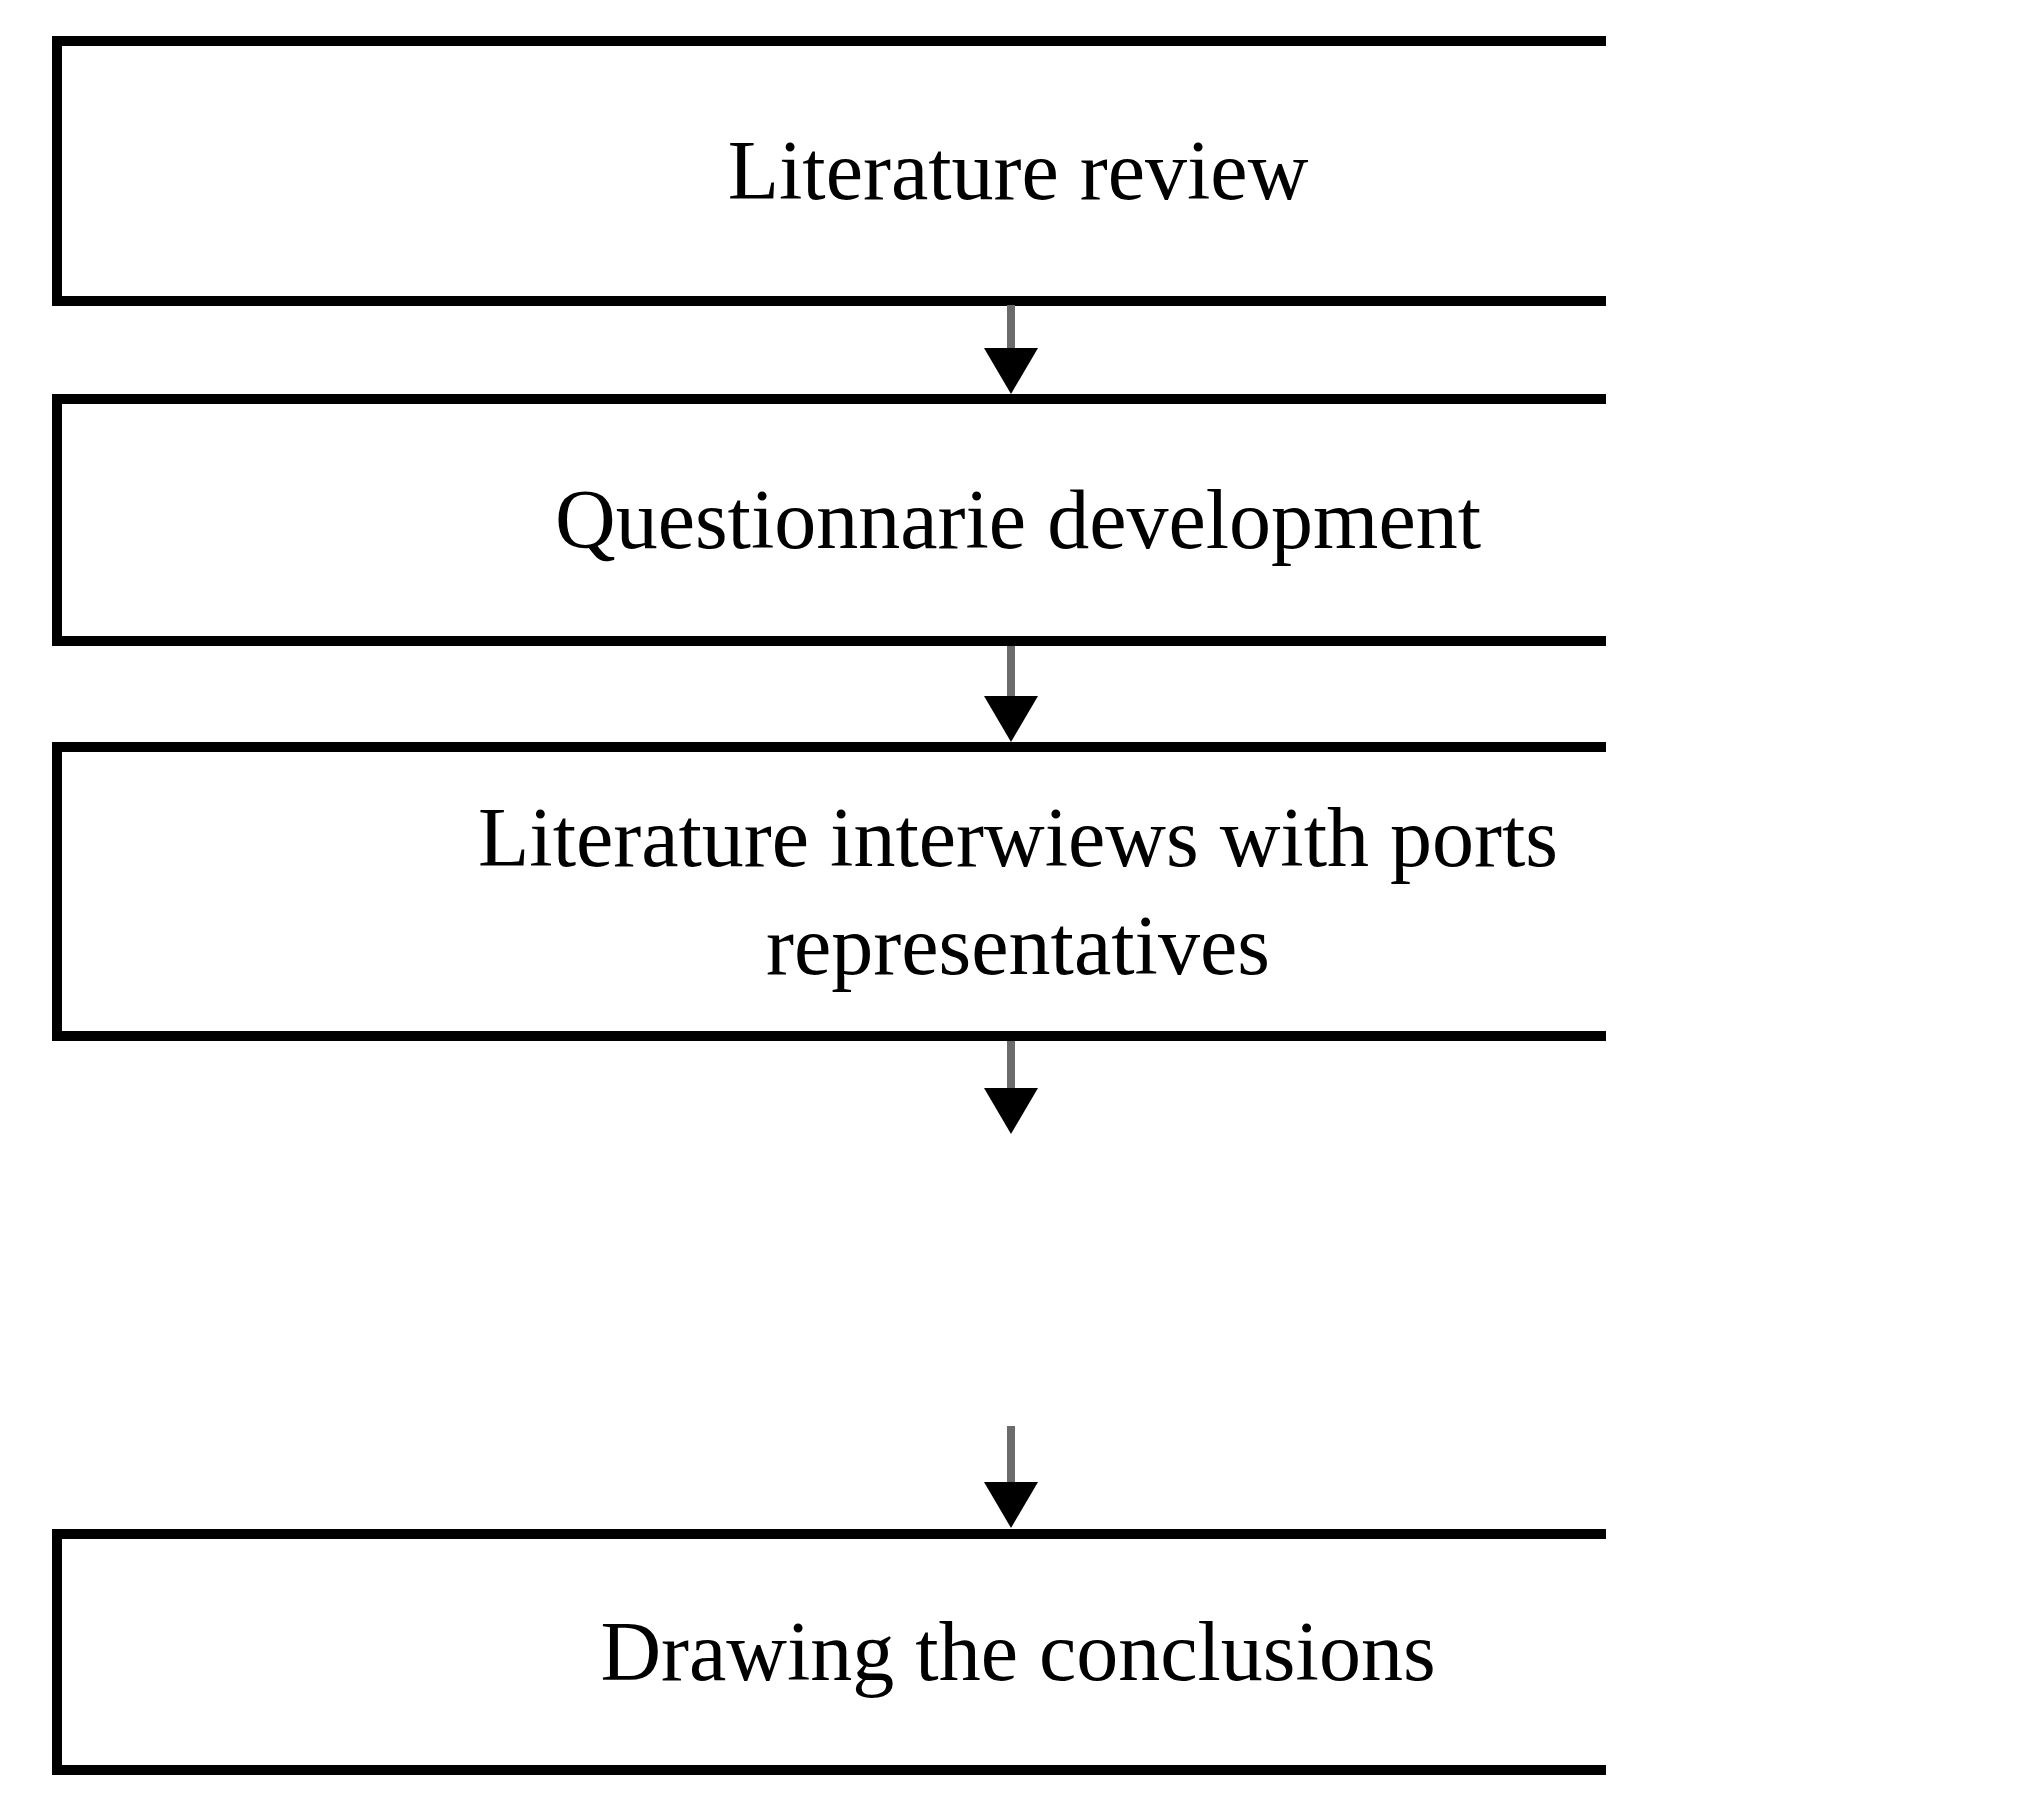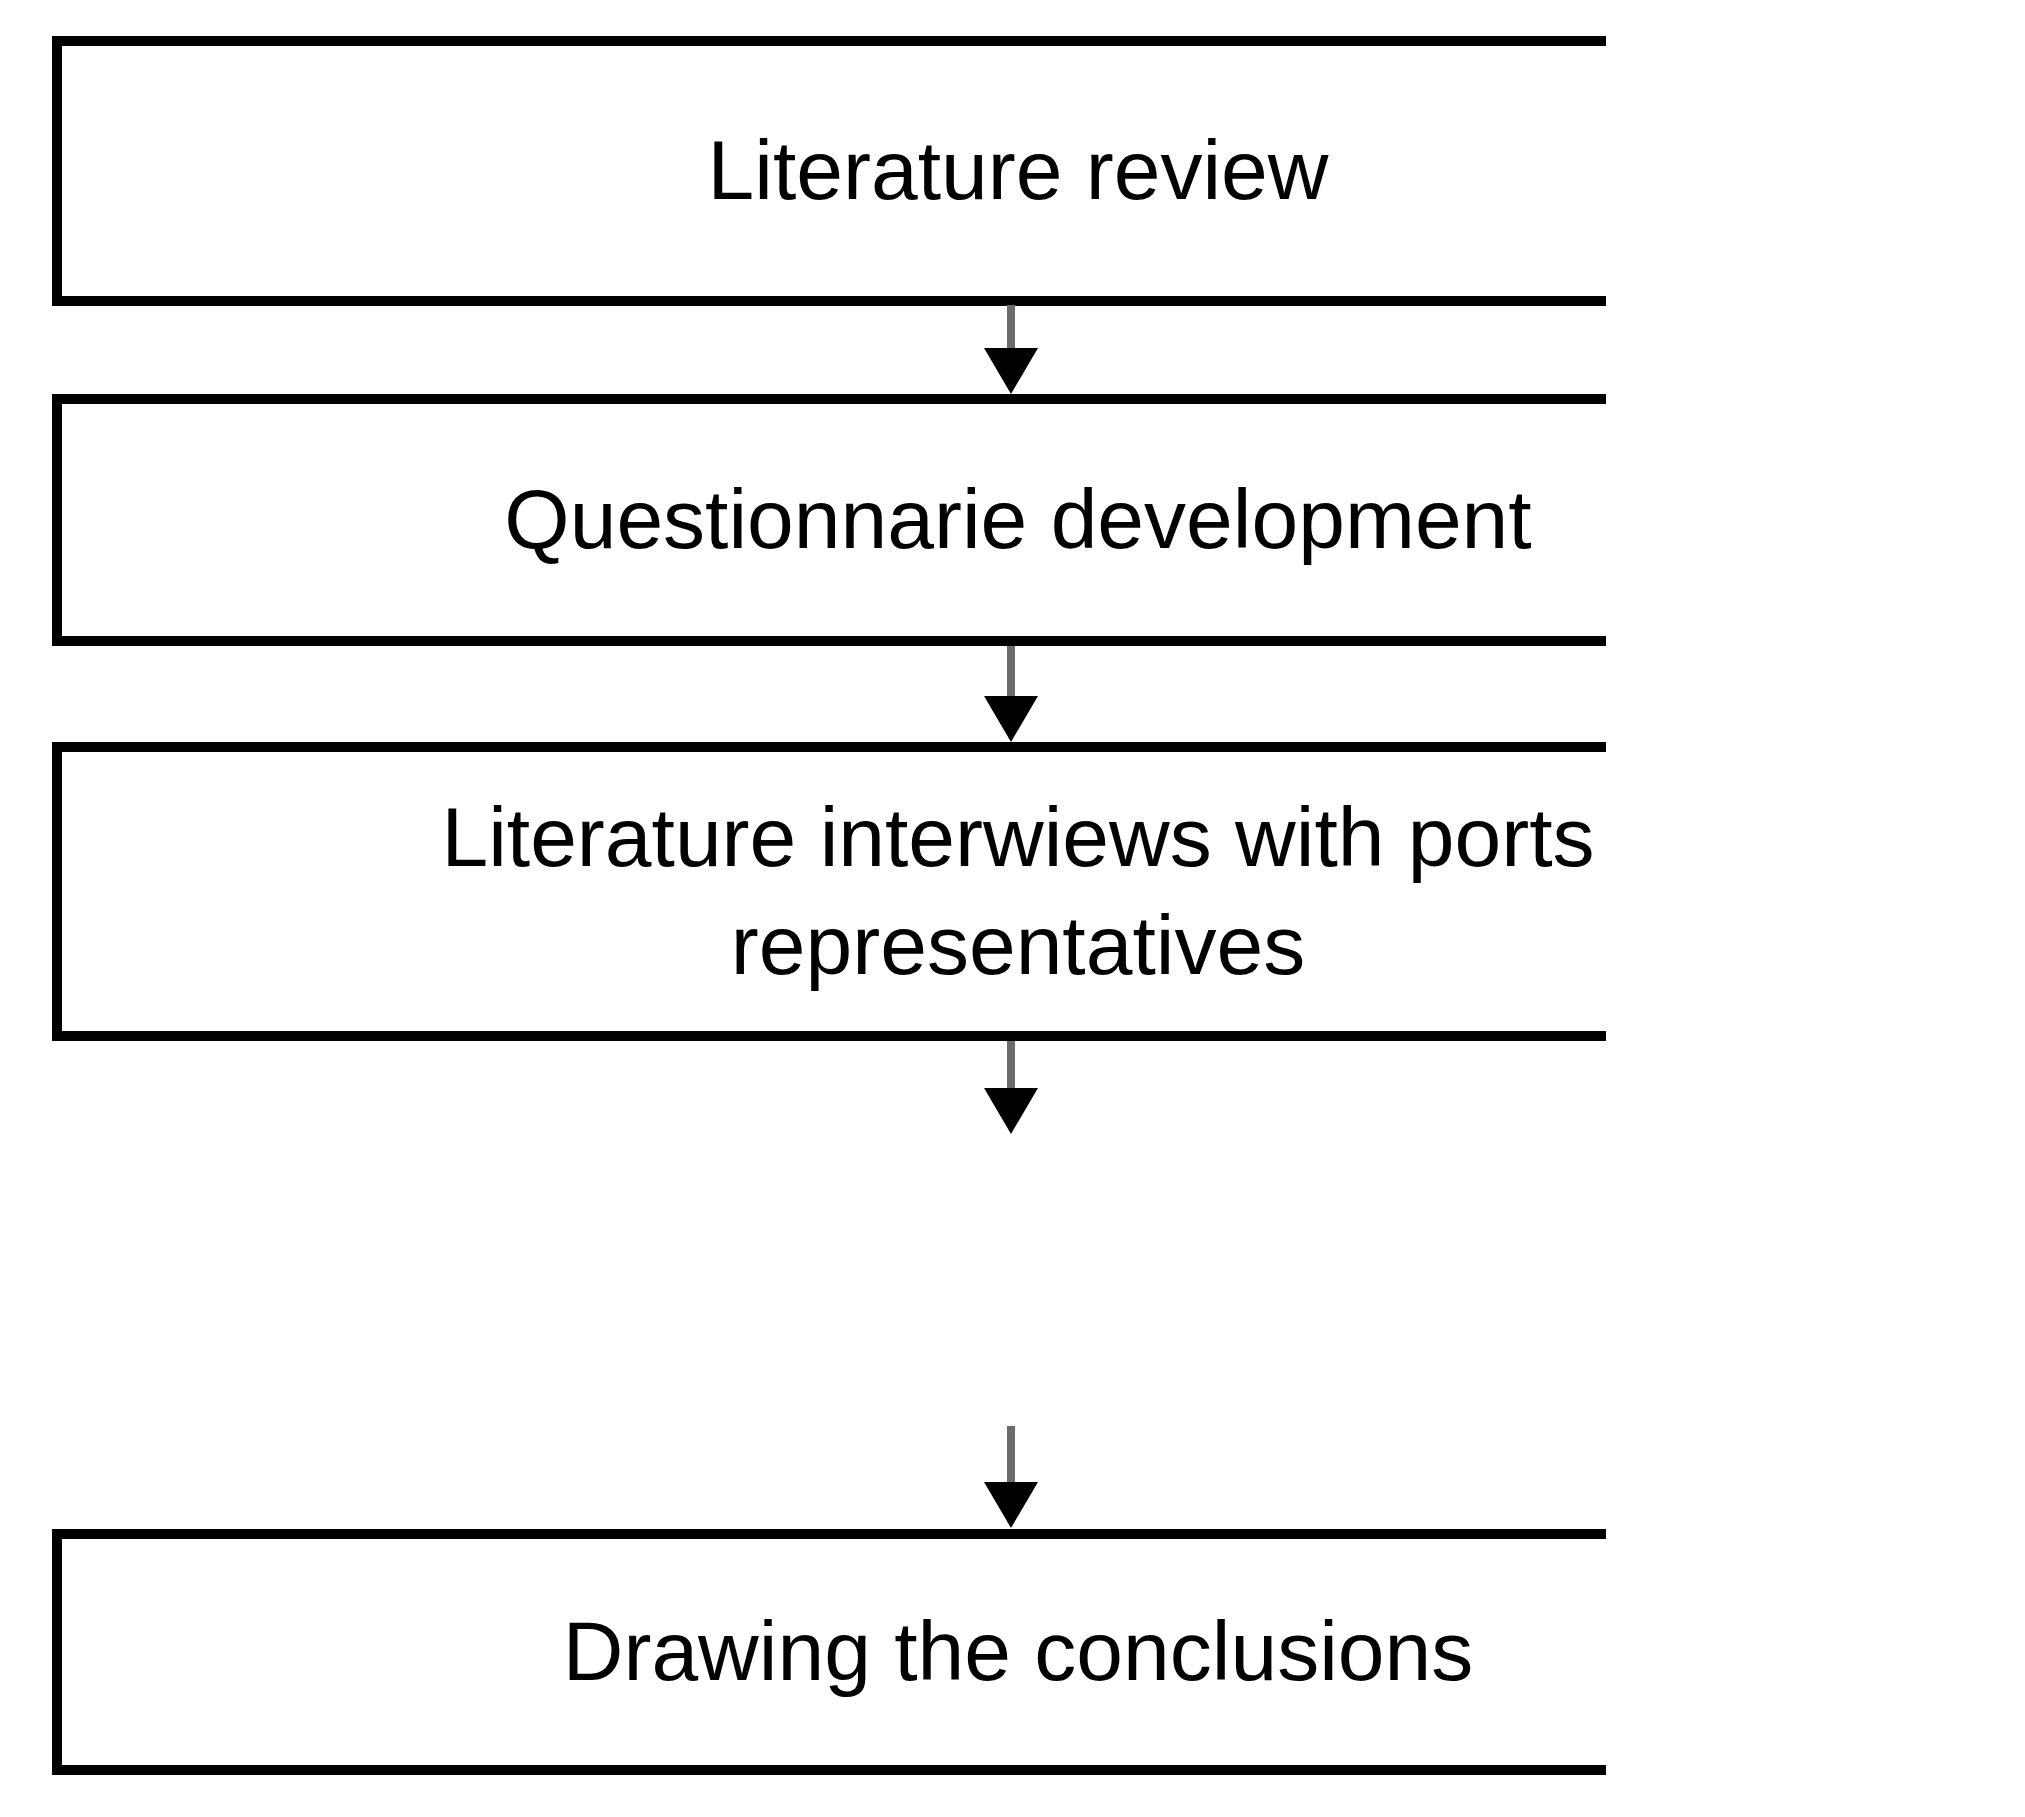--- a/index.html
+++ b/index.html
@@ -5,21 +5,21 @@
   html, body {
     margin: 0;
     padding: 0;
     background: #ffffff;
   }
   #canvas {
     position: relative;
     width: 1606px;
     height: 1818px;
     background: #ffffff;
-    font-family: Liberation Sans, sans-serif;
+    font-family: Liberation Serif, serif;
     overflow: hidden;
   }
   .flow-box {
     position: absolute;
     left: 52px;
     width: 1932px;
     box-sizing: border-box;
     border: 10.4px solid #000000;
     background: #ffffff;
     display: flex;

